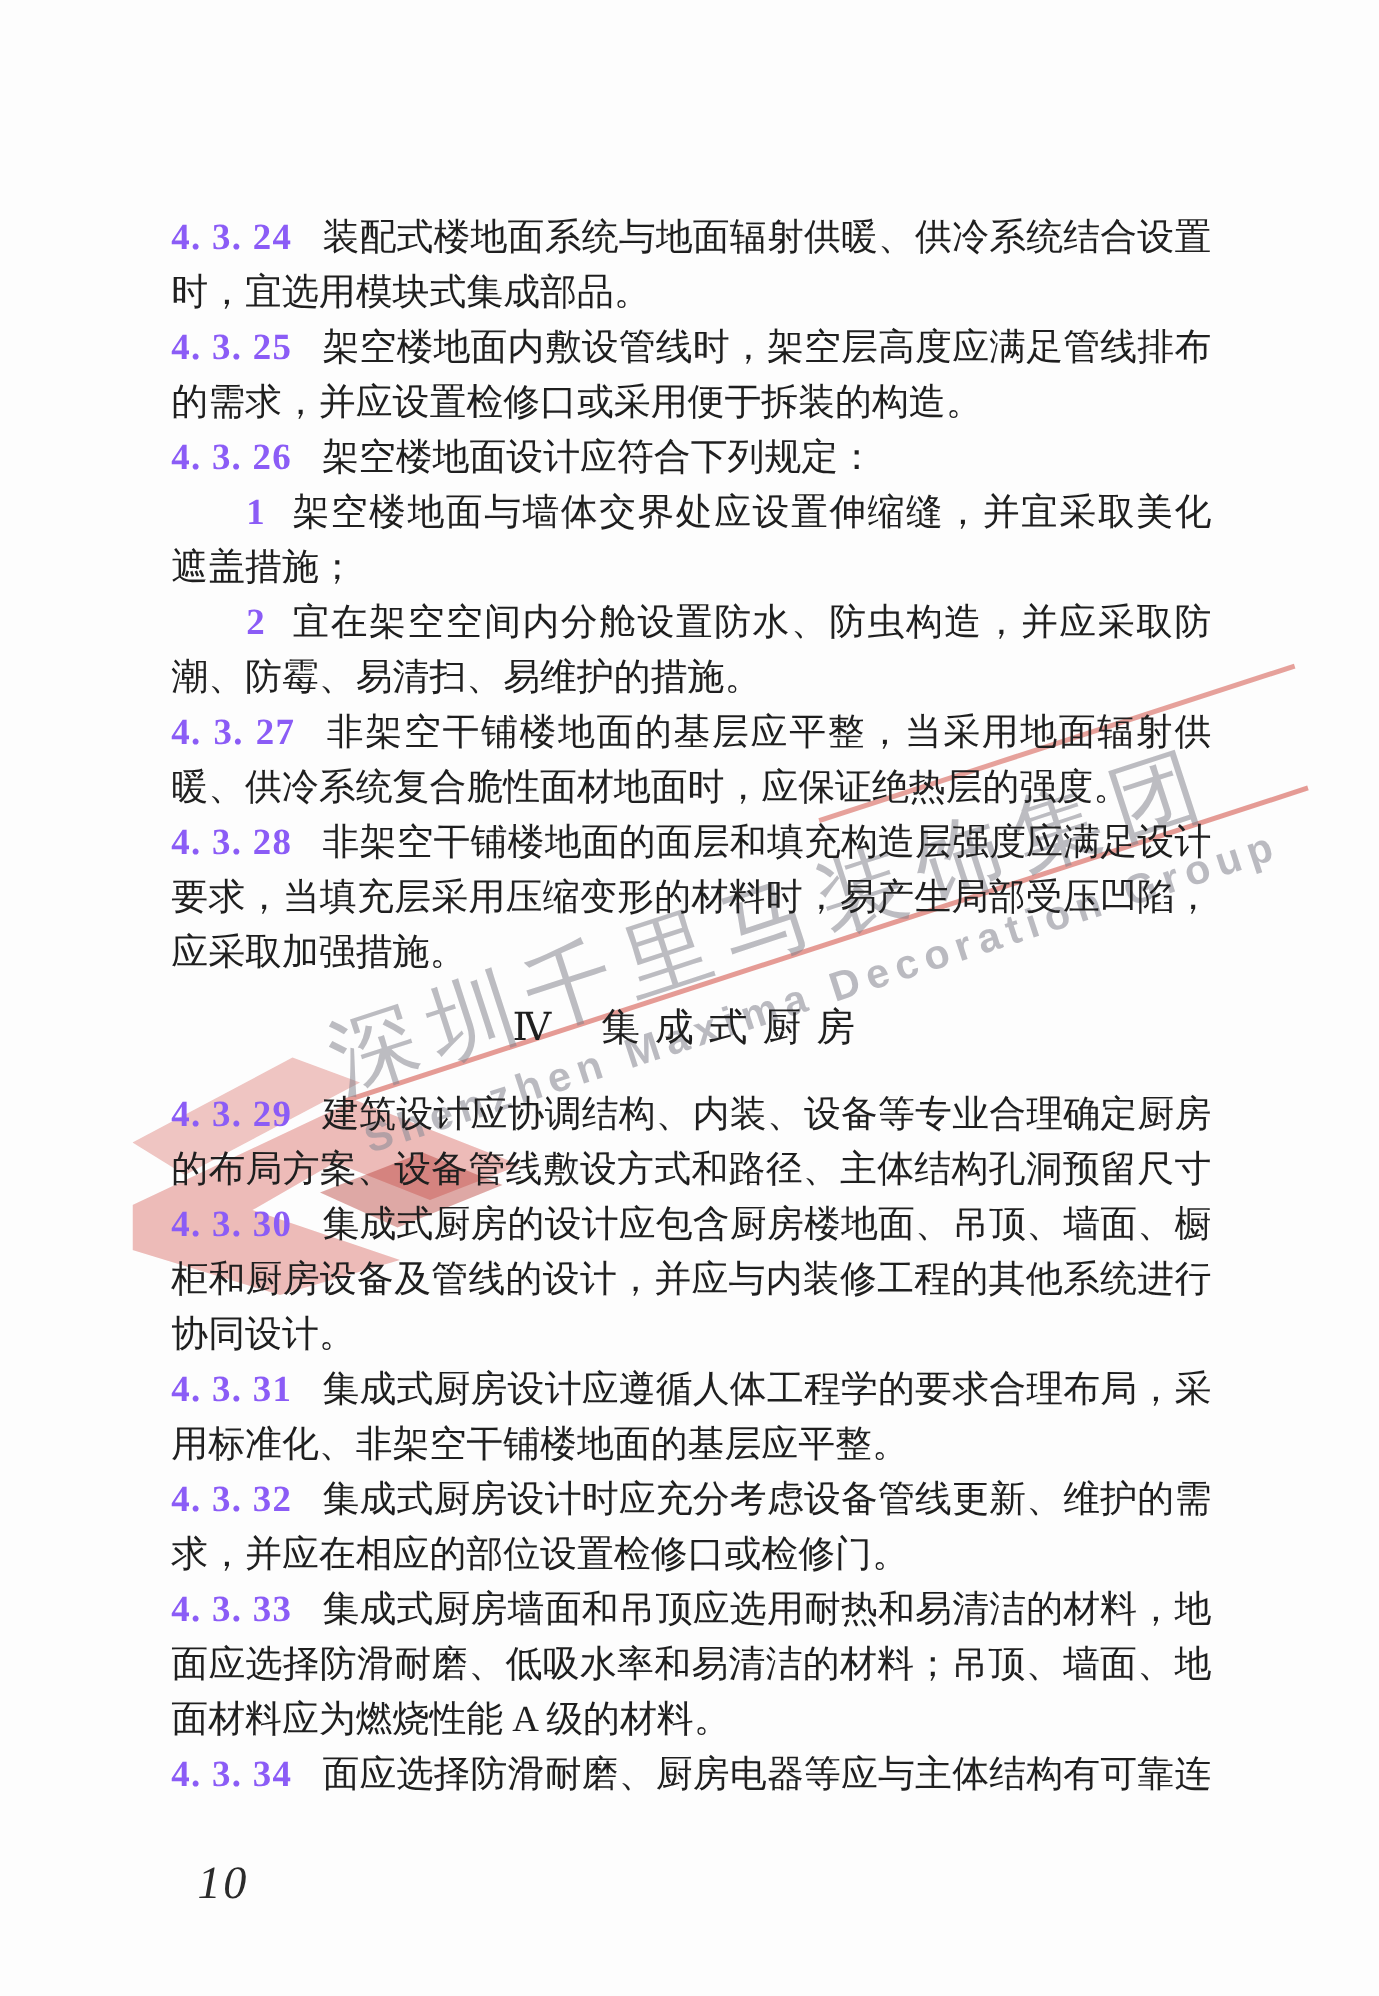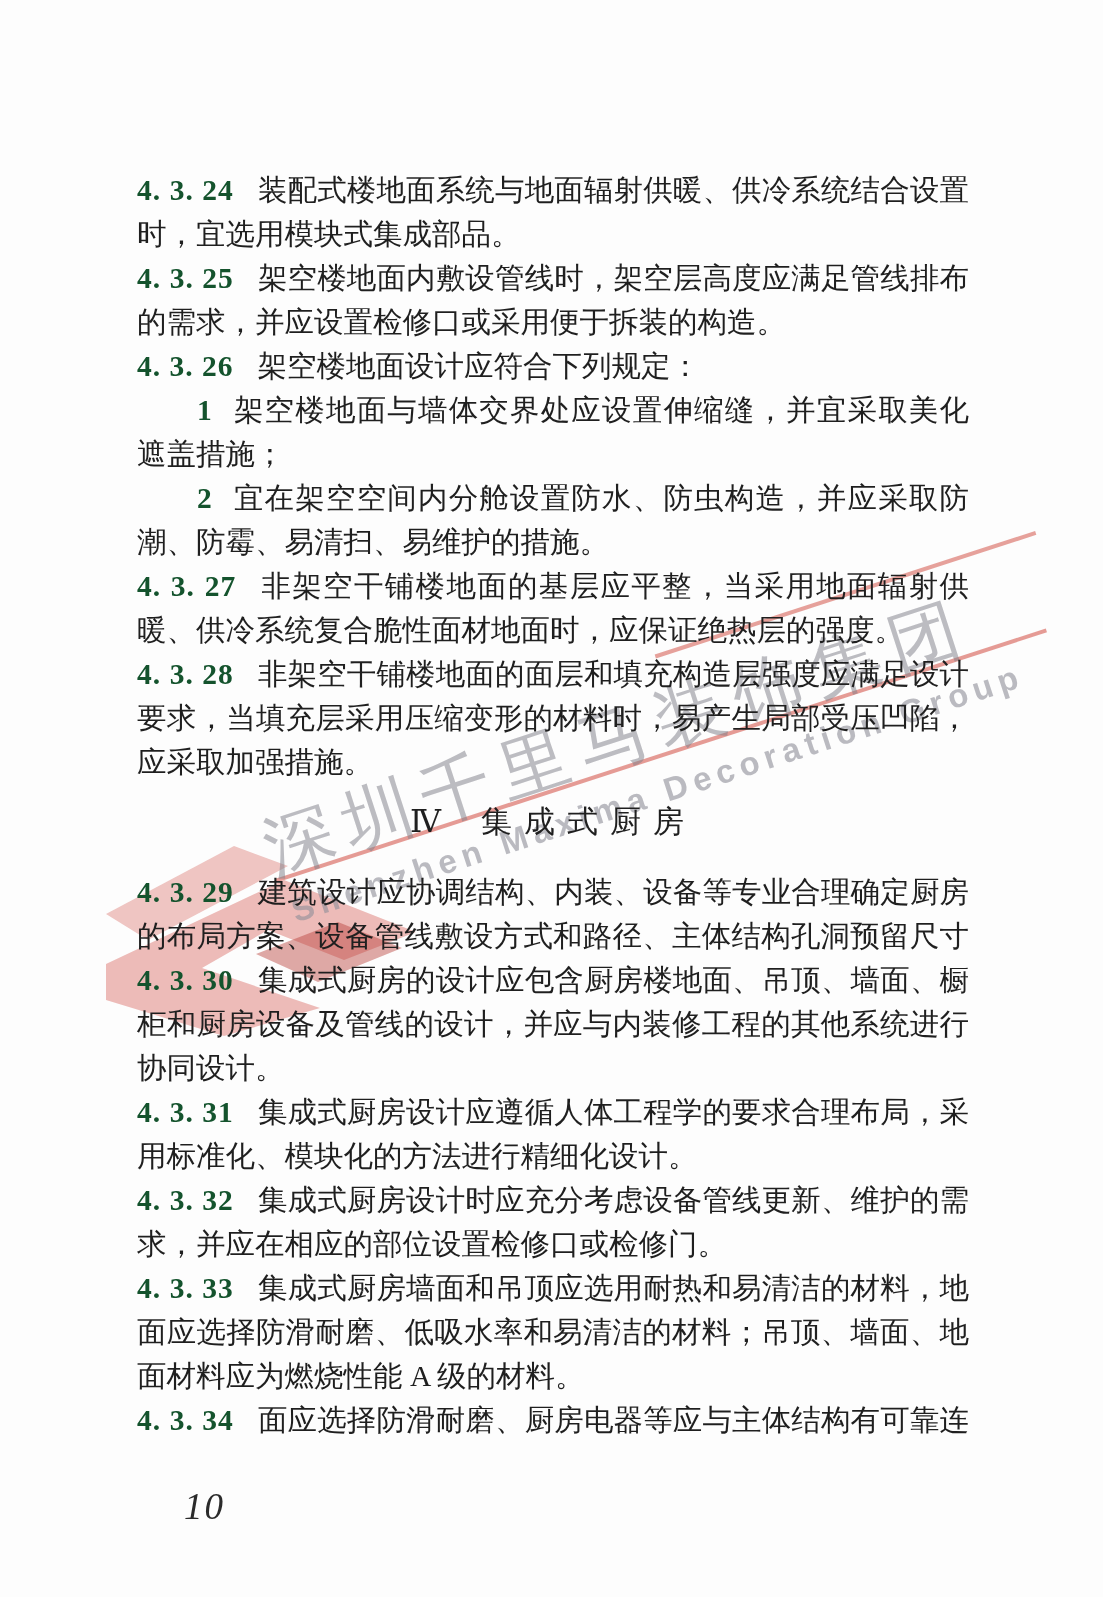--- a/index.html
+++ b/index.html
@@ -30,36 +30,36 @@
     font-size:33px;letter-spacing:6px;color:rgba(142,142,152,0.60);
   }
   .wm-logo{position:absolute;left:106px;top:836px;}
 
   
   .text-block{
     position:absolute;left:137px;top:168px;width:832px;z-index:2;
     font-size:29.5px;
   }
   .line{height:44px;line-height:44px;white-space:nowrap;}
-  .line .num{font-weight:bold;margin-right:24px;letter-spacing:1px;color:#14532d;}
+  .line .num{font-weight:bold;margin-right:24px;letter-spacing:1px;color:#8b5cf6;}
   .line .num:empty{display:none;}
   .full{text-align:justify;text-align-last:justify;}
   .sub{padding-left:60px;}
   .sub .num{margin-right:20px;}
 
   .heading{
     height:44px;line-height:44px;text-align:center;
     margin-top:16px;margin-bottom:26px;font-size:31px;
   }
   .heading .hnum{margin-right:40px;}
   .heading .htitle{letter-spacing:12px;}
 
   .page-number{
     position:absolute;left:158px;top:1485px;z-index:2;
-    font-size:37px;font-style:italic;letter-spacing:2px;color:#2b2b2b;margin-left:26px;
+    font-size:37px;font-style:italic;letter-spacing:2px;color:#2b2b2b;
   }
 </style>
 </head>
 <body>
 
 <div class="page">
 
   <div class="wm-layer">
     <svg class="wm-logo" width="310" height="200" viewBox="0 0 310 200">
       <polygon points="0,78 128,10 182,30 42,104" fill="#d4574f" opacity="0.34"></polygon>
@@ -94,21 +94,21 @@
     <div class="heading">
       <span class="hnum">Ⅳ</span><span class="htitle">集成式厨房</span>
     </div>
 
     <div class="line full"><b class="num">4. 3. 29</b><span>建筑设计应协调结构、内装、设备等专业合理确定厨房</span></div>
     <div class="line full"><span>的布局方案、设备管线敷设方式和路径、主体结构孔洞预留尺寸</span></div>
     <div class="line full"><b class="num">4. 3. 30</b><span>集成式厨房的设计应包含厨房楼地面、吊顶、墙面、橱</span></div>
     <div class="line full"><span>柜和厨房设备及管线的设计，并应与内装修工程的其他系统进行</span></div>
     <div class="line"><span>协同设计。</span></div>
     <div class="line full"><b class="num">4. 3. 31</b><span>集成式厨房设计应遵循人体工程学的要求合理布局，采</span></div>
-    <div class="line"><span>用标准化、模块化的方法进行精细化设计。</span></div>
+    <div class="line"><span>用标准化、非架空干铺楼地面的基层应平整。</span></div>
     <div class="line full"><b class="num">4. 3. 32</b><span>集成式厨房设计时应充分考虑设备管线更新、维护的需</span></div>
     <div class="line"><span>求，并应在相应的部位设置检修口或检修门。</span></div>
     <div class="line full"><b class="num">4. 3. 33</b><span>集成式厨房墙面和吊顶应选用耐热和易清洁的材料，地</span></div>
     <div class="line full"><span>面应选择防滑耐磨、低吸水率和易清洁的材料；吊顶、墙面、地</span></div>
     <div class="line"><span>面材料应为燃烧性能 A 级的材料。</span></div>
     <div class="line full"><b class="num">4. 3. 34</b><span>面应选择防滑耐磨、厨房电器等应与主体结构有可靠连</span></div>
 
   </div>
 
   <div class="page-number">10</div>

